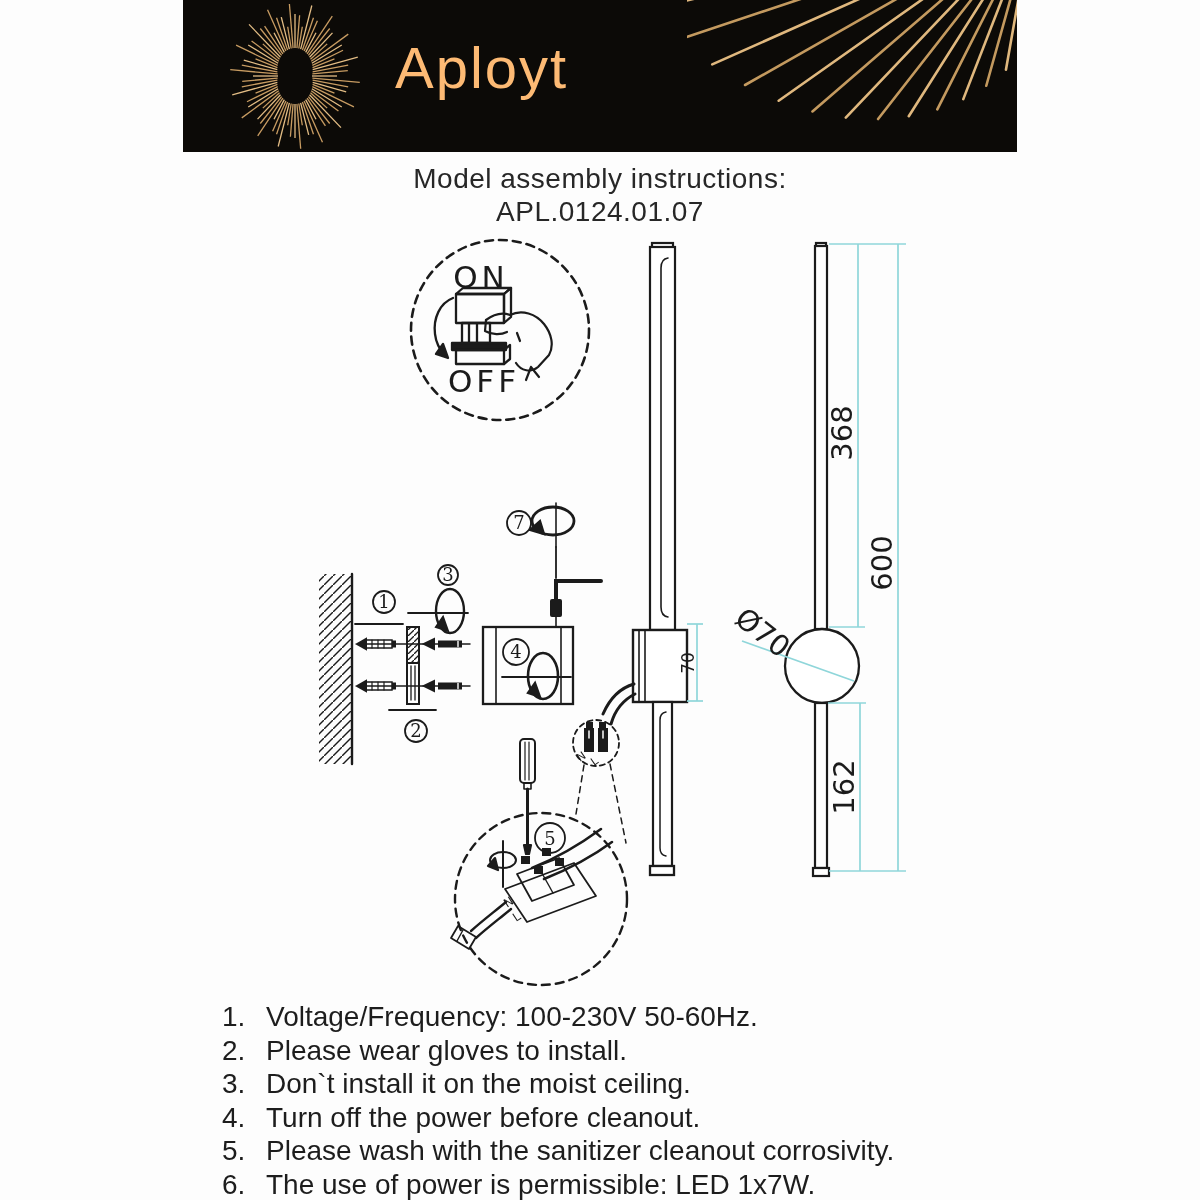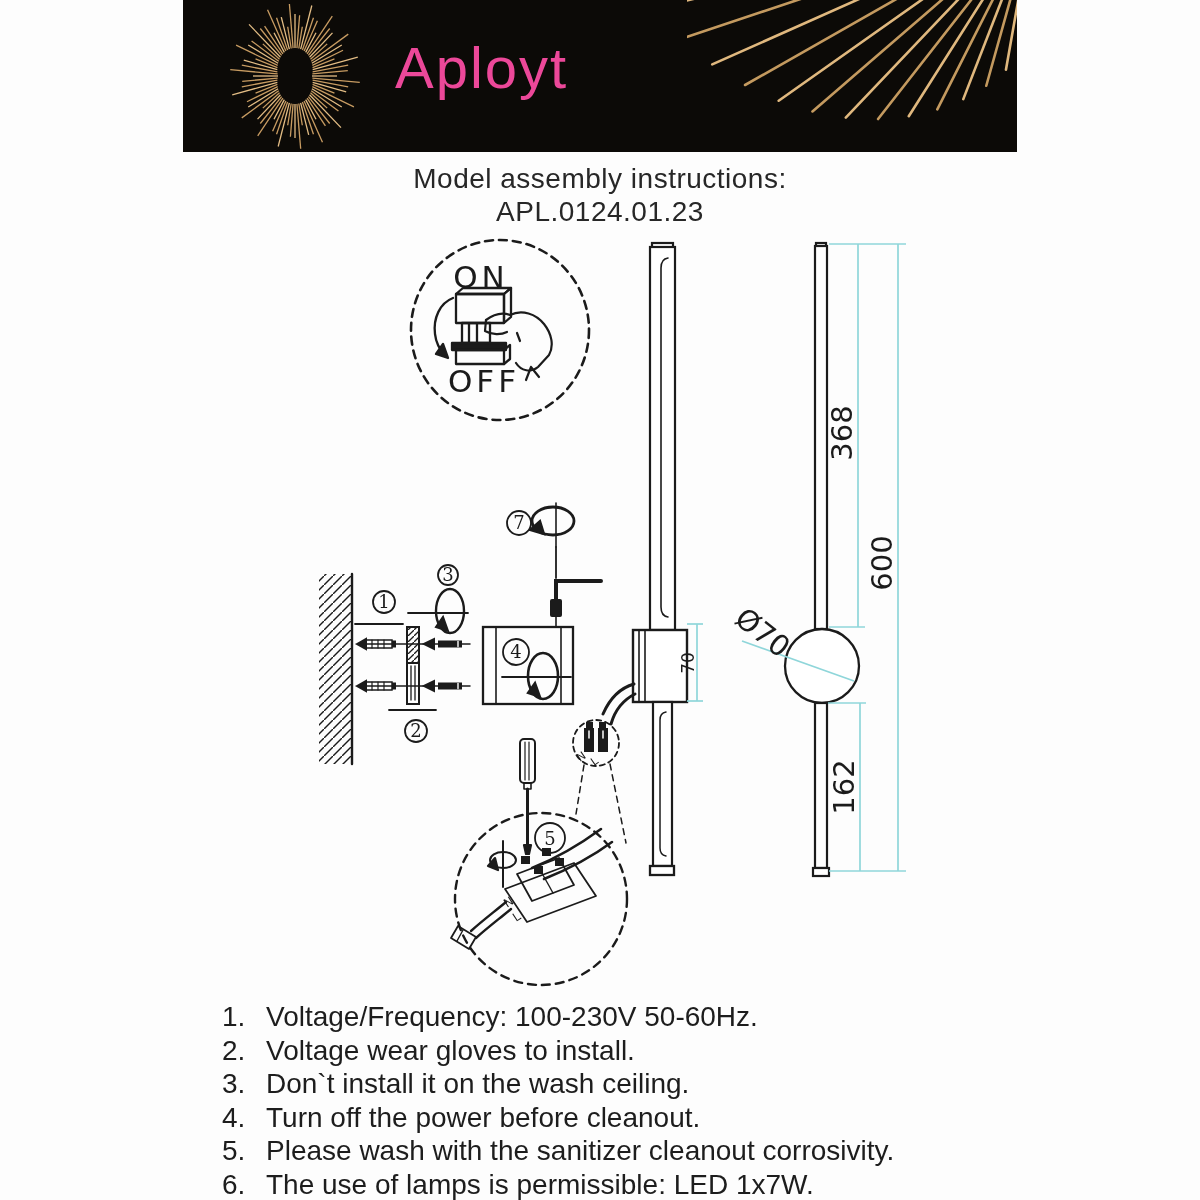--- a/index.html
+++ b/index.html
@@ -2,21 +2,21 @@
 <html><head>
 <meta charset="utf-8">
 <style>
   html,body{margin:0;padding:0;background:#ffffff;}
   #page{position:relative;width:1200px;height:1200px;background:#fdfdfd;overflow:hidden;
         font-family:"Liberation Sans",sans-serif;}
   
   #header{position:absolute;left:183px;top:0;width:834px;height:152px;background:#0c0a07;overflow:hidden;}
   #sunburst{position:absolute;left:40px;top:4px;}
   #brand{position:absolute;left:212px;top:34px;font-size:58px;font-weight:300;
-         letter-spacing:2px;color:#ec4899;font-family:"Liberation Sans",sans-serif;}
+         letter-spacing:2px;color:#fdba74;font-family:"Liberation Sans",sans-serif;}
   #corner-rays{position:absolute;right:0;top:0;}
   
   #title{position:absolute;left:180px;top:162px;width:840px;text-align:center;color:#272727;}
   #title .t1{font-size:28px;letter-spacing:.5px;line-height:34px;}
   #title .t2{font-size:28px;letter-spacing:.5px;line-height:32px;}
   
   #diagram{position:absolute;left:180px;top:236px;}
   text{font-family:"DejaVu Sans",sans-serif;}
   .badge-num{font-family:"DejaVu Serif",serif;font-size:18px;}
   .dim-txt{font-size:29px;}
@@ -119,21 +119,21 @@
         <line x1="300.0570305915679" y1="-46.296222610661374" x2="91.68508151611016" y2="100.69401801263592" stroke="#e0b87e" stroke-width="2.6" stroke-linecap="round"></line>
         <line x1="297.177778877213" y1="-50.8331973378673" x2="58.06667326327772" y2="85.0008159727962" stroke="#c49a5f" stroke-width="2.6" stroke-linecap="round"></line>
         <line x1="294.754999829657" y1="-55.62948463083097" x2="25.259089825089745" y2="64.35782507653016" stroke="#e0b87e" stroke-width="2.6" stroke-linecap="round"></line>
         <line x1="292.8118193595527" y1="-60.63930296790936" x2="-6.084124308463743" y2="38.79014367042795" stroke="#c49a5f" stroke-width="2.6" stroke-linecap="round"></line>
         <line x1="291.36678551319403" y1="-65.8148326309293" x2="-35.30824817916965" y2="8.40391407159224" stroke="#e0b87e" stroke-width="2.6" stroke-linecap="round"></line>
       </svg>
   </div>
 
   <div id="title">
     <div class="t1">Model assembly instructions:</div>
-    <div class="t2">APL.0124.01.23</div>
+    <div class="t2">APL.0124.01.07</div>
   </div>
 
   <svg id="diagram" width="840" height="764" viewBox="180 236 840 764">
     <defs>
       <pattern id="hatch" patternUnits="userSpaceOnUse" width="9" height="9">
         <path d="M-1,10 L10,-1" stroke="#1b1b1b" stroke-width="1.4"></path>
       </pattern>
       <pattern id="hatch2" patternUnits="userSpaceOnUse" width="6" height="6">
         <path d="M-1,7 L7,-1" stroke="#1b1b1b" stroke-width="1.3"></path>
       </pattern>
@@ -354,33 +354,33 @@
     <text font-size="17" text-anchor="middle" fill="#1b1b1b" transform="translate(694,663) rotate(-90)">70</text>
   </svg>
 
   <div id="instructions">
     <div class="ins-row">
       <span class="num">1.</span>
       <span class="txt">Voltage/Frequency: 100-230V 50-60Hz.</span>
     </div>
     <div class="ins-row">
       <span class="num">2.</span>
-      <span class="txt">Voltage wear gloves to install.</span>
+      <span class="txt">Please wear gloves to install.</span>
     </div>
     <div class="ins-row">
       <span class="num">3.</span>
-      <span class="txt">Don`t install it on the wash ceiling.</span>
+      <span class="txt">Don`t install it on the moist ceiling.</span>
     </div>
     <div class="ins-row">
       <span class="num">4.</span>
       <span class="txt">Turn off the power before cleanout.</span>
     </div>
     <div class="ins-row">
       <span class="num">5.</span>
       <span class="txt">Please wash with the sanitizer cleanout corrosivity.</span>
     </div>
     <div class="ins-row">
       <span class="num">6.</span>
-      <span class="txt">The use of lamps is permissible: LED 1x7W.</span>
+      <span class="txt">The use of power is permissible: LED 1x7W.</span>
     </div>
   </div>
 
 </div>
 
 </body></html>

